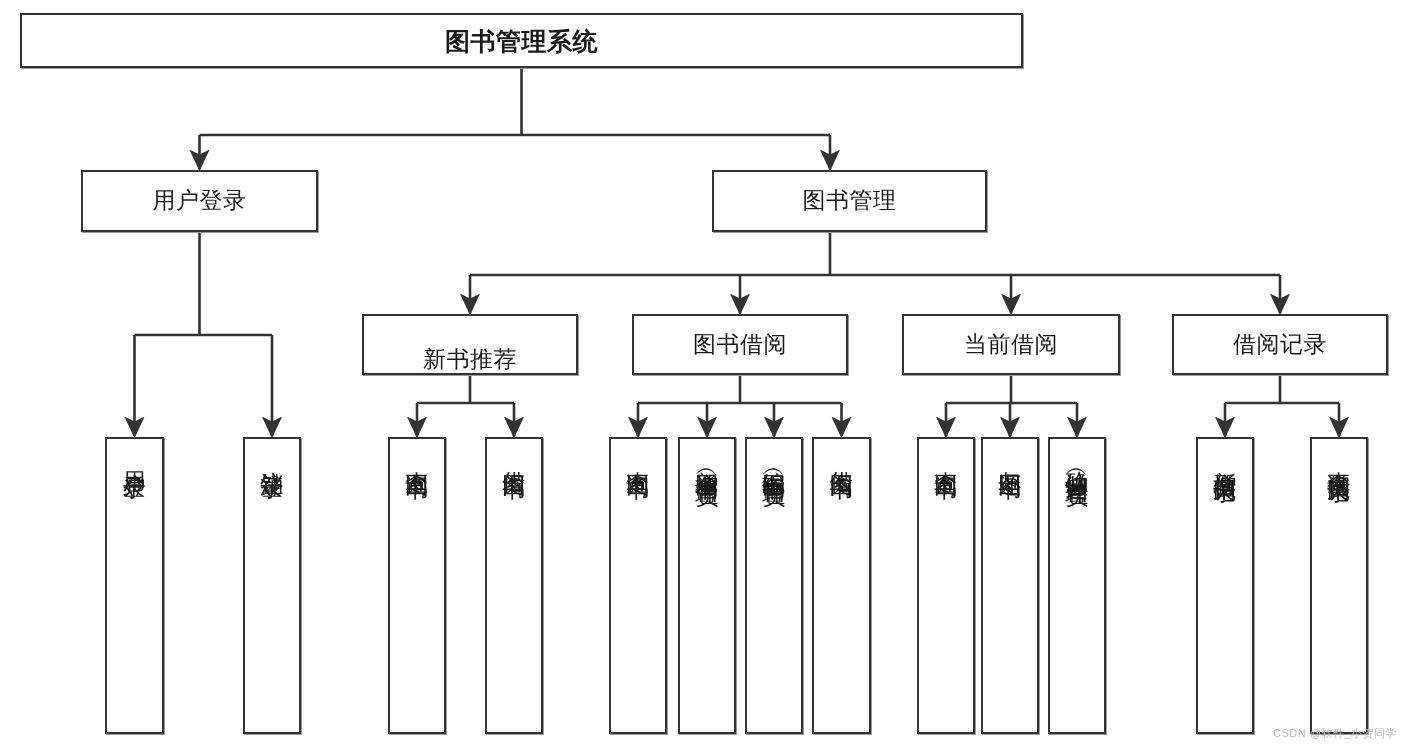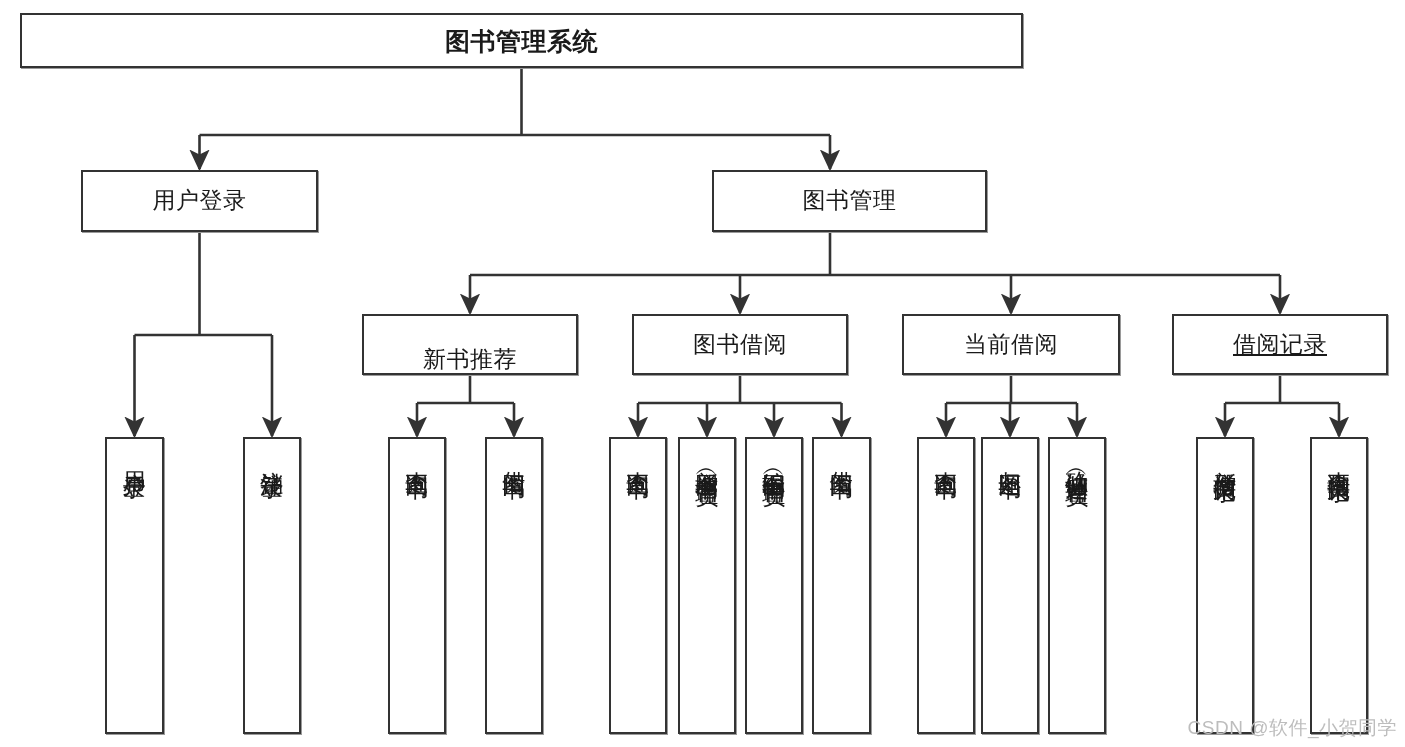--- a/index.html
+++ b/index.html
@@ -59,21 +59,21 @@
     letter-spacing: 2px;
   }
   .node-box.root .node-label {
     font-size: 25px;
     font-weight: bold;
   }
   #watermark {
     position: absolute;
     right: 8px;
     bottom: 6px;
-    font-size: 19px;
+    font-size: 11px;
     color: #bdbdbd;
     white-space: nowrap;
     letter-spacing: 0.5px;
   }
 </style>
 </head>
 <body>
 
 <div id="diagram-root">
 
@@ -132,21 +132,21 @@
       </div>
       <div class="node-box horizontal" style="left: 362px; top: 314px; width: 216px; height: 61px; align-items: flex-end;">
         <span class="node-label">新书推荐</span>
       </div>
       <div class="node-box horizontal" style="left: 632px; top: 314px; width: 216px; height: 61px;">
         <span class="node-label">图书借阅</span>
       </div>
       <div class="node-box horizontal" style="left: 902px; top: 314px; width: 218px; height: 61px;">
         <span class="node-label">当前借阅</span>
       </div>
-      <div class="node-box horizontal" style="left: 1172px; top: 314px; width: 216px; height: 61px; text-decoration: underline;">
+      <div class="node-box horizontal" style="left: 1172px; top: 314px; width: 216px; height: 61px;">
         <span class="node-label">借阅记录</span>
       </div>
       <div class="node-box vertical" style="left: 105px; top: 437px; width: 59px; height: 297px;">
         <span class="node-label">用户登录</span>
       </div>
       <div class="node-box vertical" style="left: 243px; top: 437px; width: 58px; height: 297px;">
         <span class="node-label">注销登录</span>
       </div>
       <div class="node-box vertical" style="left: 388px; top: 437px; width: 58px; height: 297px;">
         <span class="node-label">查询图书</span>

